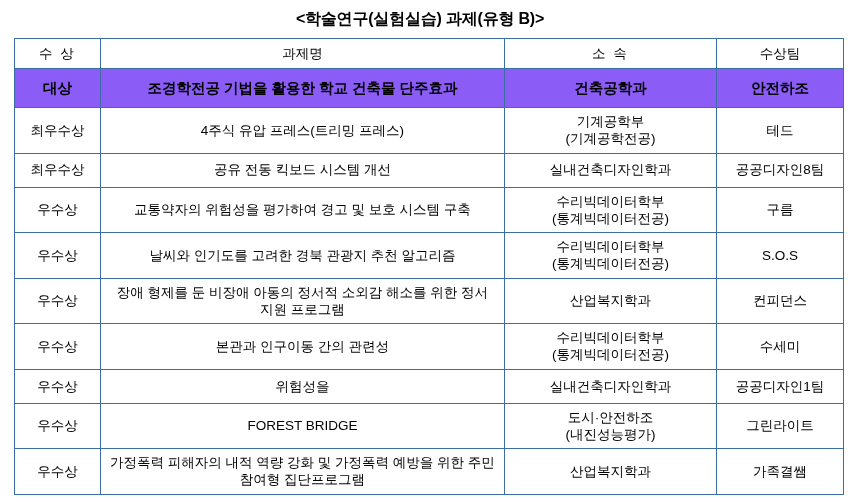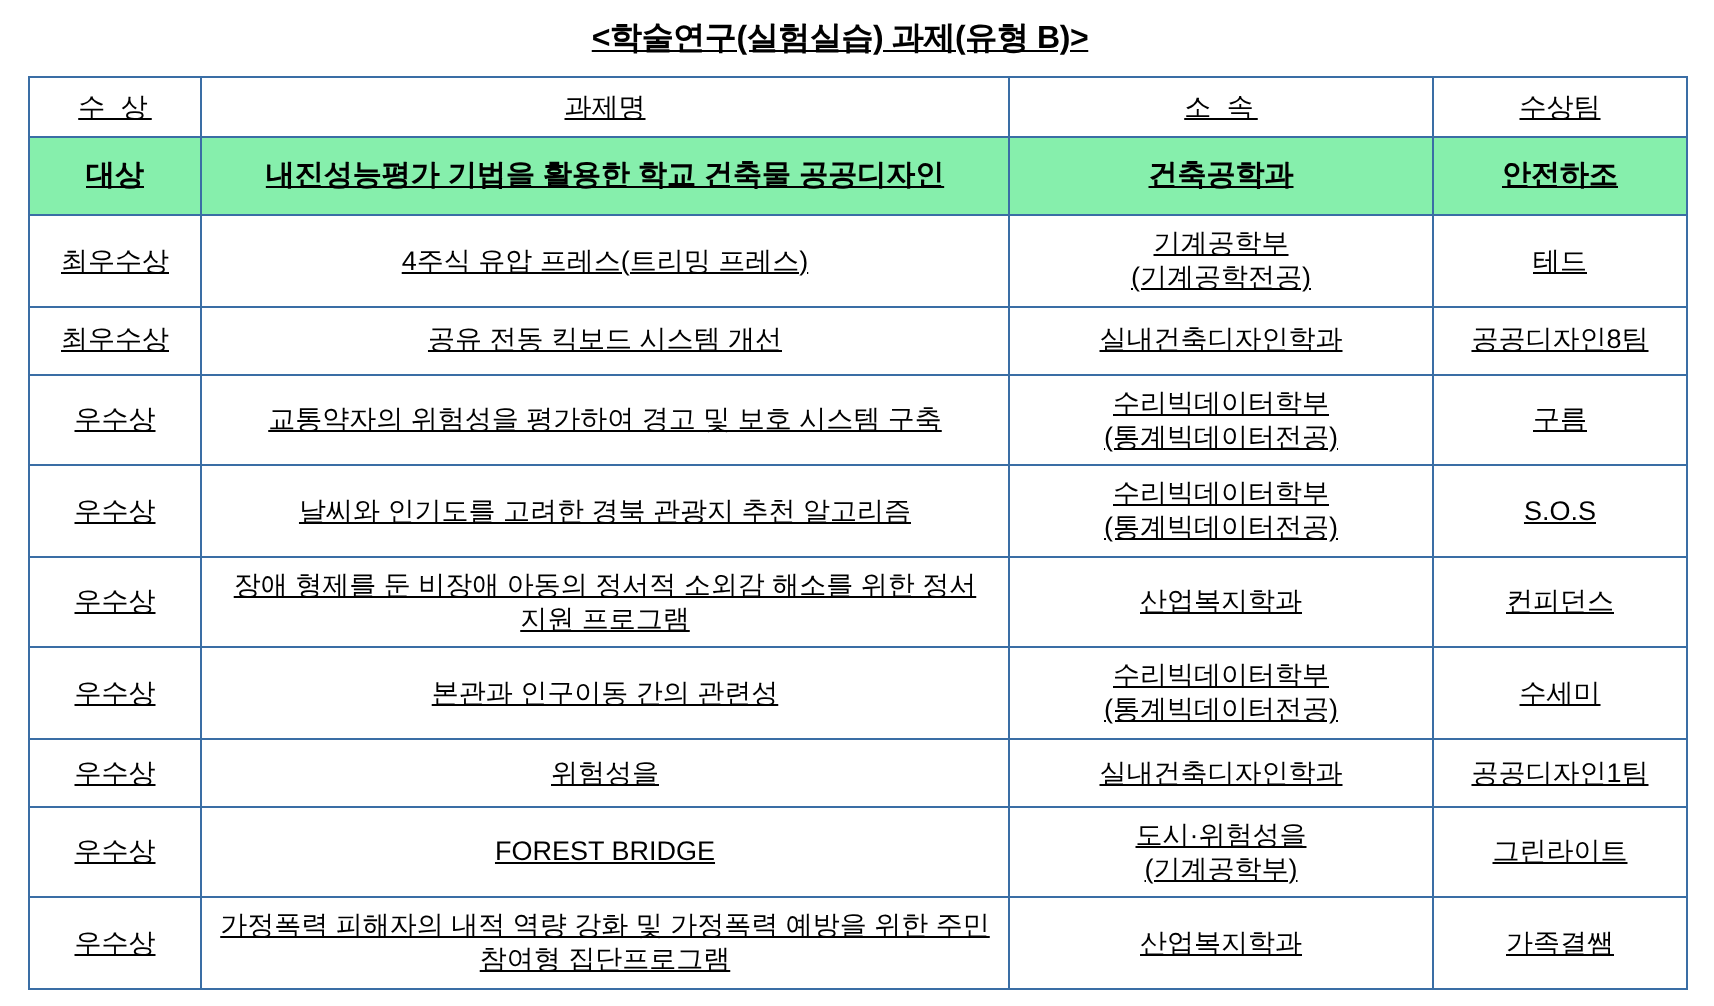--- a/index.html
+++ b/index.html
@@ -12,21 +12,20 @@
     height: 503px;
     font-family: "Liberation Sans", sans-serif;
     color: #000000;
     overflow: hidden;
   }
   .page {
     width: 840px;
     height: 503px;
     position: relative;
     box-sizing: border-box;
-    text-decoration: underline;
   }
   .doc-title {
     text-align: center;
     font-size: 16px;
     font-weight: bold;
     padding-top: 9px;
     padding-bottom: 8px;
     letter-spacing: -0.2px;
   }
   .table-wrap {
@@ -59,21 +58,21 @@
   table.award-table th {
     height: 30px;
     font-weight: normal;
     letter-spacing: 2px;
   }
   table.award-table th.no-sp {
     letter-spacing: 0;
     margin-top: 32px;
   }
   tr.row-highlight td {
-    background: #86efac;
+    background: #8b5cf6;
     font-weight: bold;
     font-size: 14.5px;
     height: 39px;
   }
   td.two-line {
     line-height: 1.3;
   }
   .sub {
     display: block;
   }
@@ -103,21 +102,21 @@
         <tr>
           <th>수 상</th>
           <th class="no-sp">과제명</th>
           <th>소 속</th>
           <th class="no-sp">수상팀</th>
         </tr>
       </thead>
       <tbody id="table-body">
           <tr class="row-highlight">
             <td>대상</td>
-            <td>내진성능평가 기법을 활용한 학교 건축물 공공디자인</td>
+            <td>조경학전공 기법을 활용한 학교 건축물 단주효과</td>
             <td>건축공학과</td>
             <td>안전하조</td>
           </tr>
           <tr class="r-normal">
             <td>최우수상</td>
             <td>4주식 유압 프레스(트리밍 프레스)</td>
             <td class="two-line">
               <span class="sub">기계공학부</span>
               <span class="sub">(기계공학전공)</span>
             </td>
@@ -165,22 +164,22 @@
           <tr class="r-normal">
             <td>우수상</td>
             <td>위험성을</td>
             <td>실내건축디자인학과</td>
             <td>공공디자인1팀</td>
           </tr>
           <tr class="r-normal">
             <td>우수상</td>
             <td>FOREST BRIDGE</td>
             <td class="two-line">
-              <span class="sub">도시·위험성을</span>
-              <span class="sub">(기계공학부)</span>
+              <span class="sub">도시·안전하조</span>
+              <span class="sub">(내진성능평가)</span>
             </td>
             <td>그린라이트</td>
           </tr>
           <tr class="r-tall">
             <td>우수상</td>
             <td>가정폭력 피해자의 내적 역량 강화 및 가정폭력 예방을 위한 주민 참여형 집단프로그램</td>
             <td>산업복지학과</td>
             <td>가족결쌤</td>
           </tr>
         </tbody>

